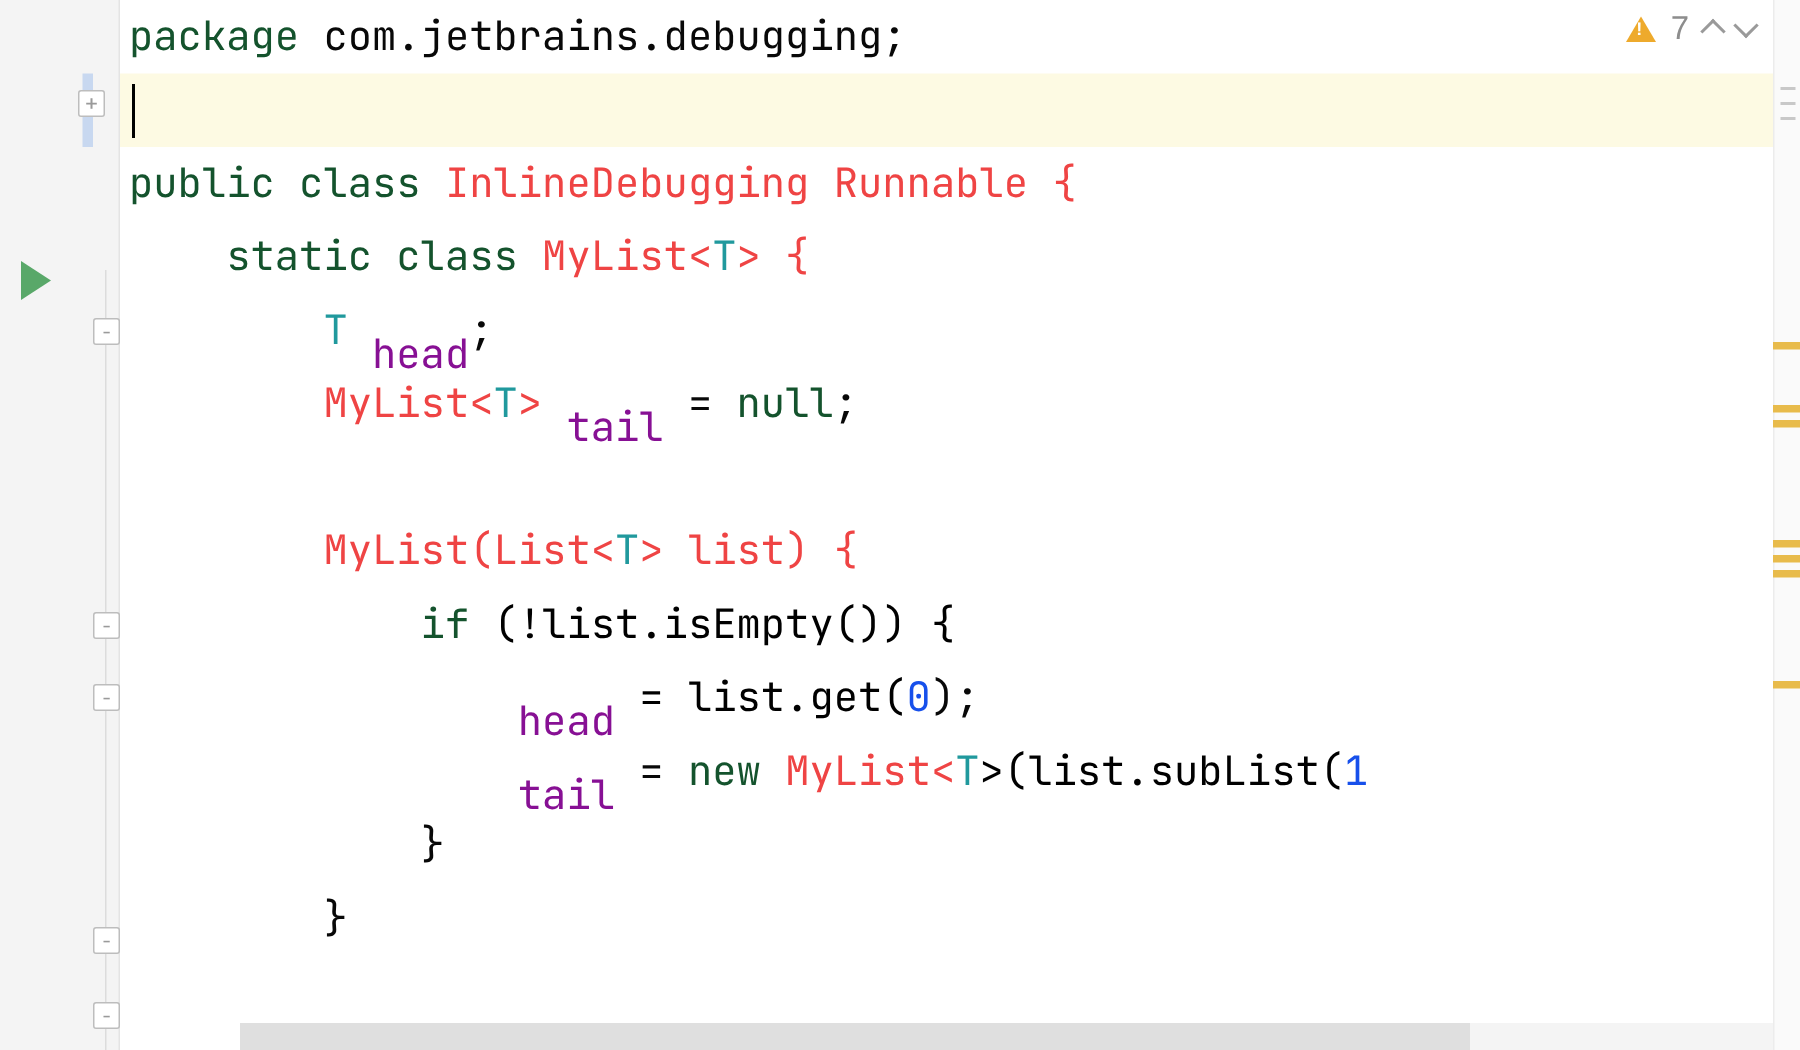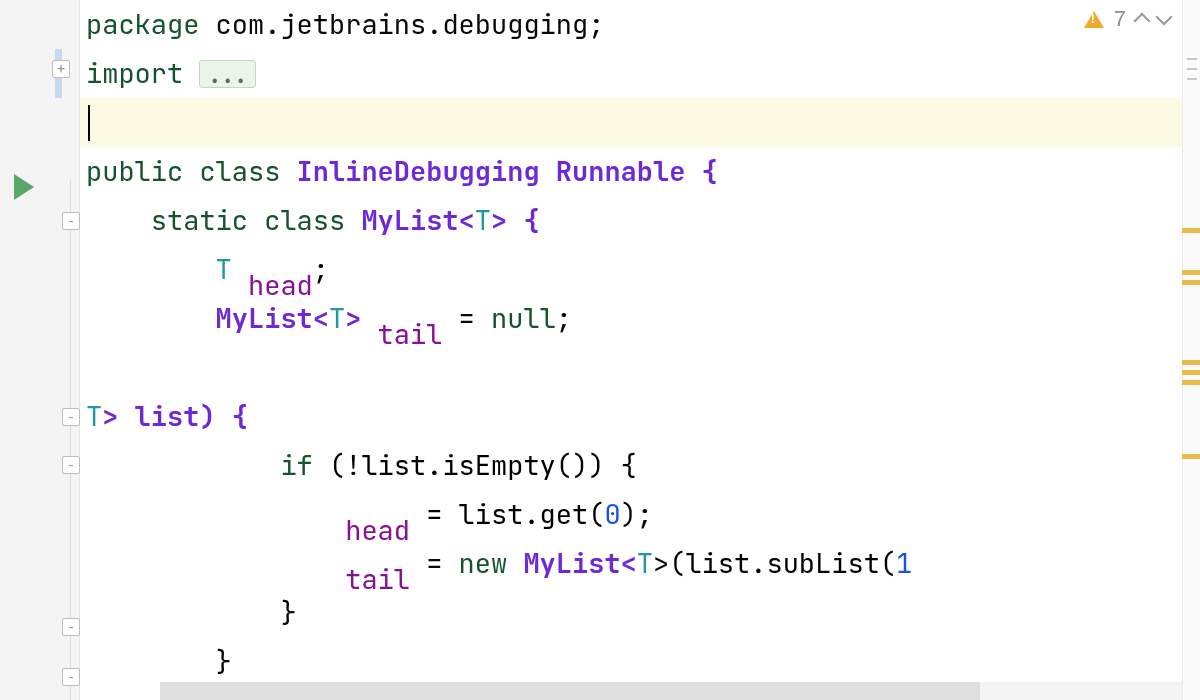--- a/index.html
+++ b/index.html
@@ -38,21 +38,21 @@
     display: inline-block;
     width: 2px; height: 36px;
     background: #000;
     vertical-align: middle;
     margin-left: 2px;
   }
 
   
   .kw  { color: #14532d; }       
   .pkg { color: #080808; }       
-  .typ { color: #6d28d9; font-weight: bold; }       
+  .typ { color: #ef4444; }       
   .gen { color: #20999d; }       
   .fld { color: #871094; margin-top: 32px; }       
   .num { color: #1750eb; }       
   .pun { color: #080808; }
   .mth { color: #000000; }       
   .fold {
     background: #e9f5e6;
     border: 1px solid #c0d8bb;
     border-radius: 3px;
     padding: 0 4px;
@@ -166,23 +166,20 @@
         <div class="fold-handle" style="top: 668px;">−</div>
       </div>
   </div>
 
   <div class="editor">
 
     <div class="line">
       <span class="kw">package</span><span class="pkg"> com.jetbrains.debugging;</span>
     </div>
 
-    <div class="line">
-      <span class="kw">import</span><span>&nbsp;</span><span class="fold">...</span>
-    </div>
 
     <div class="line highlight-yellow caret"></div>
 
     <div class="line">
       <span class="kw">public </span><span class="kw">class </span><span class="typ">InlineDebugging </span><span class="typ">Runnable {</span>
     </div>
 
     <div class="line">
       <span class="kw">    static </span><span class="kw">class </span><span class="typ">MyList&lt;</span><span class="gen">T</span><span class="typ">&gt; {</span>
     </div>
@@ -191,21 +188,21 @@
       <span class="gen">        T </span><span class="fld">head</span><span class="pun">;</span>
     </div>
 
     <div class="line">
       <span class="typ">        MyList&lt;</span><span class="gen">T</span><span class="typ">&gt; </span><span class="fld">tail</span><span class="pun"> = </span><span class="kw">null</span><span class="pun">;</span>
     </div>
 
     <div class="line"></div>
 
     <div class="line">
-      <span class="gen">T</span><span class="typ">&gt; list) {</span>
+      <span class="typ">        MyList(List&lt;</span><span class="gen">T</span><span class="typ">&gt; list) {</span>
     </div>
 
     <div class="line">
       <span class="kw">            if </span><span class="mth">(!list.isEmpty()) {</span>
     </div>
 
     <div class="line">
       <span class="fld">                head</span><span class="mth"> = list.get(</span><span class="num">0</span><span class="pun">);</span>
     </div>
 

